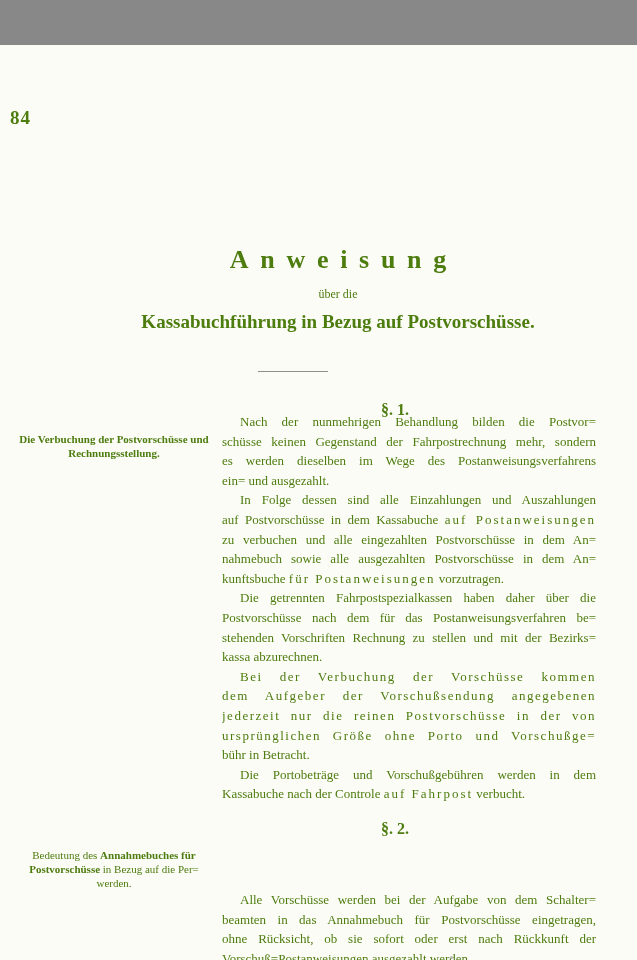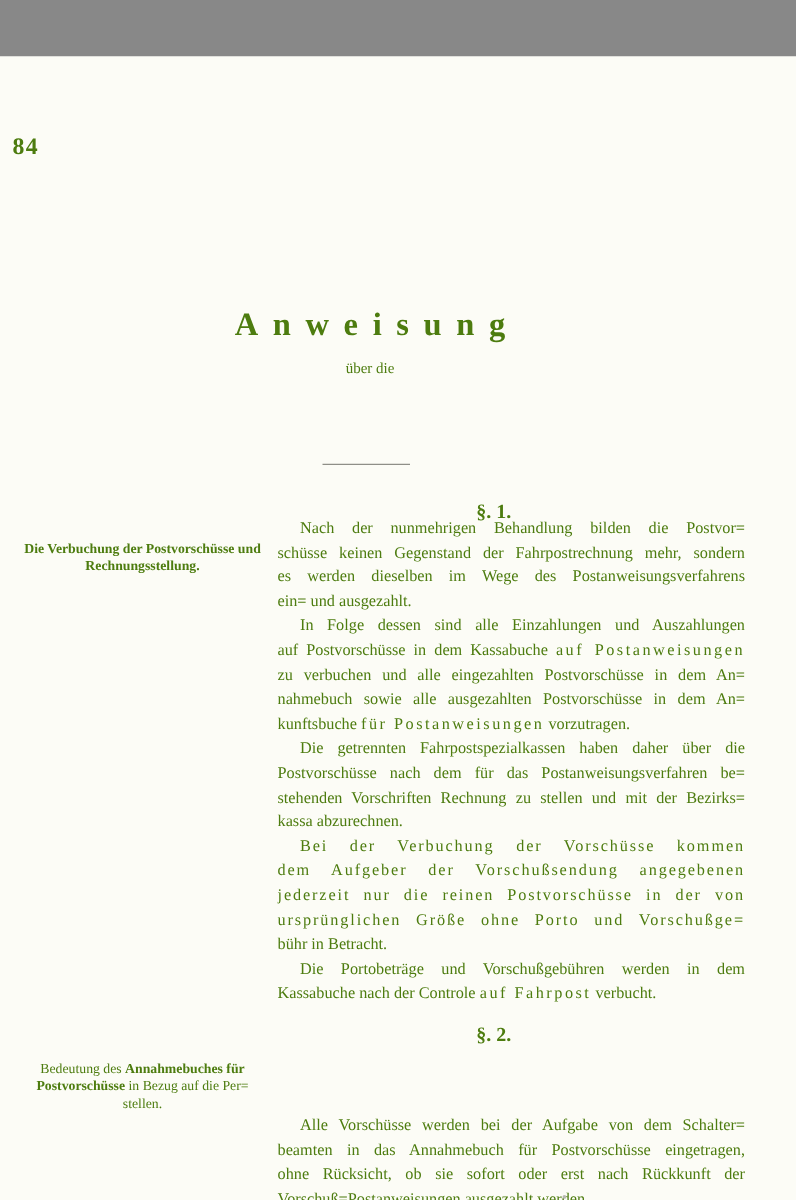--- a/index.html
+++ b/index.html
@@ -5,21 +5,21 @@
   html,body { margin:0; padding:0; background:#888; }
   .page {
     position:relative; width:637px; height:960px; margin:0 auto;
     background:#fcfcf6; color:#1e1d1a; overflow:hidden;
     font-family:"Liberation Serif", serif;
   }
   .page-number {
     position:absolute; left:10px; top:62px;
     font-size:19px; font-weight:bold; letter-spacing:1px;
   }
-  .heading-block { position:absolute; left:0; top:200px; width:592px; text-align:center; }
+  .heading-block { position:absolute; left:0; top:200px; width:592px; text-align:center;padding-left:42px; }
   .title {
     font-size:26px; font-weight:bold;
     letter-spacing:0.45em; text-indent:0.45em; white-space:nowrap;
   }
   .subtitle { font-size:12px; margin-top:12px; }
   .subject  { font-size:19px; font-weight:bold; margin-top:9px; white-space:nowrap; }
   .rule {
     position:absolute; left:258px; top:326px; width:70px; height:1px;
     background:#8f8f88;
   }
@@ -55,20 +55,21 @@
 </head>
 <body>
 
 <div class="page" style="background: rgb(252, 252, 246); color: #4d7c0f; margin-top: 45px;">
 
   <div class="page-number">84</div>
 
   <div class="heading-block">
     <div class="title">Anweisung</div>
     <div class="subtitle">über die</div>
+    <div class="subject">Kassabuchführung in Bezug auf Postvorschüsse.</div>
   </div>
 
   <div class="rule"></div>
 
   <div class="sec-heading sec1">§. 1.</div>
 
   <div class="margin-note mn1">
     <span>Die Verbuchung der Postvorschüsse und</span><br>
     <span>Rechnungsstellung.</span>
   </div>
@@ -123,21 +124,21 @@
 
   </div>
 
   <div class="sec-heading sec2">§. 2.</div>
 
   <div class="margin-note mn2">
     <span>Bedeutung des</span>
     <b>Annahmebuches für</b><br>
     <b>Postvorschüsse</b>
     <span>in Bezug auf die Per=</span><br>
-    <span>stellen.</span>
+    <span>werden.</span>
   </div>
 
   <div class="body-col body2">
     <div class="para">
       <div class="bl j ind">Alle Vorschüsse werden bei der Aufgabe von dem Schalter=</div>
       <div class="bl j">beamten in das Annahmebuch für Postvorschüsse eingetragen,</div>
       <div class="bl j">ohne Rücksicht, ob sie sofort oder erst nach Rückkunft der</div>
       <div class="bl">Vorschuß=Postanweisungen ausgezahlt werden.</div>
     </div>
   </div>

